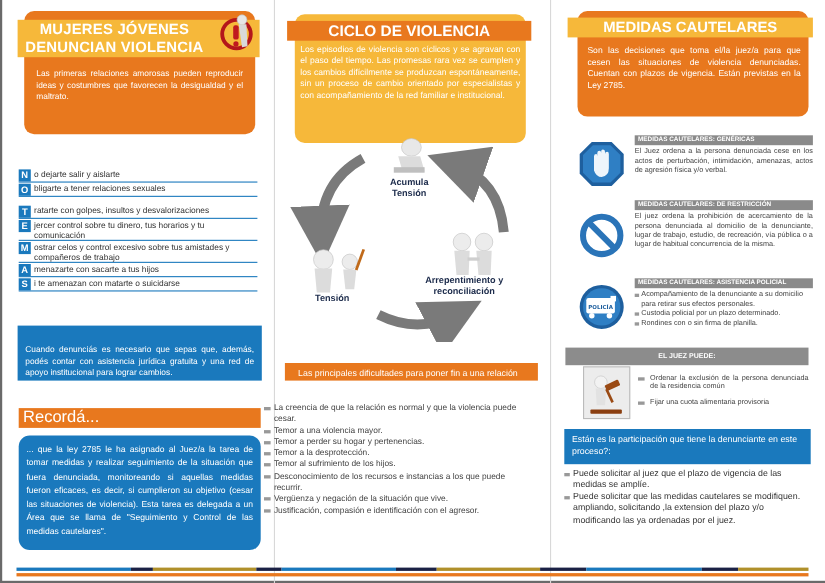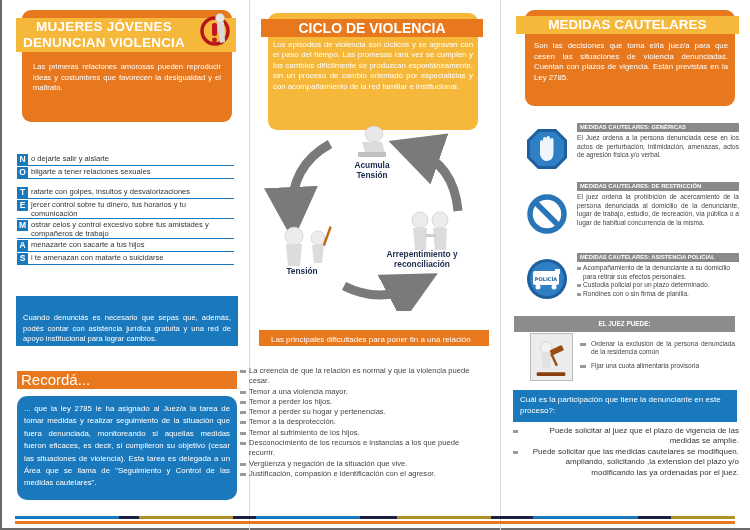--- a/index.html
+++ b/index.html
@@ -143,21 +143,21 @@
     position: relative; padding-left: 11px; margin-bottom: 6px;
     font-family: "Liberation Sans", sans-serif; font-size: 6.6px; line-height: 8px; color: #444; text-align: justify;
   }
   .juez-list li::before { content: ""; position: absolute; left: 0; top: 3px; width: 6px; height: 3px; background: #999; }
 
   .part-box {
     position: absolute; left: 513px; top: 390px; width: 224px; height: 32px;
     background: #1a79bd; color: #fff; padding: 4px 7px;
     font-family: "Liberation Sans", sans-serif; font-size: 8px; line-height: 11px;
   }
-  .part-list { position: absolute; left: 513px; top: 426px; width: 226px; list-style: none; text-align: right; }
+  .part-list { position: absolute; left: 513px; top: 426px; width: 226px; list-style: none; }
   .part-list li {
     position: relative; padding-left: 8px;
     font-family: "Liberation Sans", sans-serif; font-size: 8px; line-height: 10.4px; color: #333;
   }
   .part-list li::before { content: ""; position: absolute; left: 0; top: 4px; width: 5px; height: 3px; background: #999; }
 
   
   .stripe-top { position: absolute; left: 15px; top: 516px; height: 3px; }
   .stripe-orange { position: absolute; left: 15px; top: 521px; width: 720px; height: 3px; background: #e8781e; }
 </style>
@@ -257,21 +257,20 @@
     </svg>
     <div class="cycle-label" style="left:80px;top:44px;width:60px">Acumula Tensión</div>
     <div class="cycle-label" style="left:10px;top:150px;width:60px">Tensión</div>
     <div class="cycle-label" style="left:115px;top:133px;width:90px">Arrepentimiento y reconciliación</div>
   </div>
 
   <div class="p2-orange-box">Las principales dificultades para poner fin a una relación violenta son:</div>
   <ul class="p2-list">
     <li>La creencia de que la relación es normal y que la violencia puede cesar.</li>
     <li>Temor a una violencia mayor.</li>
-    <li>Temor a perder los hijos.</li>
     <li>Temor a perder su hogar y pertenencias.</li>
     <li>Temor a la desprotección.</li>
     <li>Temor al sufrimiento de los hijos.</li>
     <li>Desconocimiento de los recursos e instancias a los que puede recurrir.</li>
     <li> Vergüenza y negación de la situación que vive.</li>
     <li>Justificación, compasión e identificación con el agresor.</li>
   </ul>
 </section>
 
 <section>
@@ -327,21 +326,21 @@
       <rect x="20" y="14" width="14" height="6" rx="1" fill="#9a4a14" transform="rotate(-25 27 17)"></rect>
       <rect x="23" y="20" width="2.5" height="14" fill="#9a4a14" transform="rotate(-25 24 27)"></rect>
       <rect x="6" y="40" width="30" height="4" rx="1" fill="#8a3e10"></rect>
     </svg>
   </div>
   <ul class="juez-list">
     <li>Ordenar la exclusión de la persona denunciada de la residencia común</li>
     <li>Fijar una cuota alimentaria provisoria</li>
   </ul>
 
-  <div class="part-box">Cuál es la participación que tiene la denunciante en este proceso?:</div>
+  <div class="part-box">Están es la participación que tiene la denunciante en este proceso?:</div>
   <ul class="part-list">
     <li>Puede solicitar al juez que el plazo de vigencia  de las medidas se amplíe.</li>
     <li>Puede solicitar que las medidas cautelares se modifiquen. ampliando, solicitando ,la extension del plazo y/o modificando las ya ordenadas por el juez.</li>
   </ul>
 </section>
 
 <div>
   <div class="stripe-top" style="left:15px;width:104px;background:#1a79bd"></div>
   <div class="stripe-top" style="left:119px;width:20px;background:#1b2145"></div>
   <div class="stripe-top" style="left:139px;width:94px;background:#b0902a"></div>

